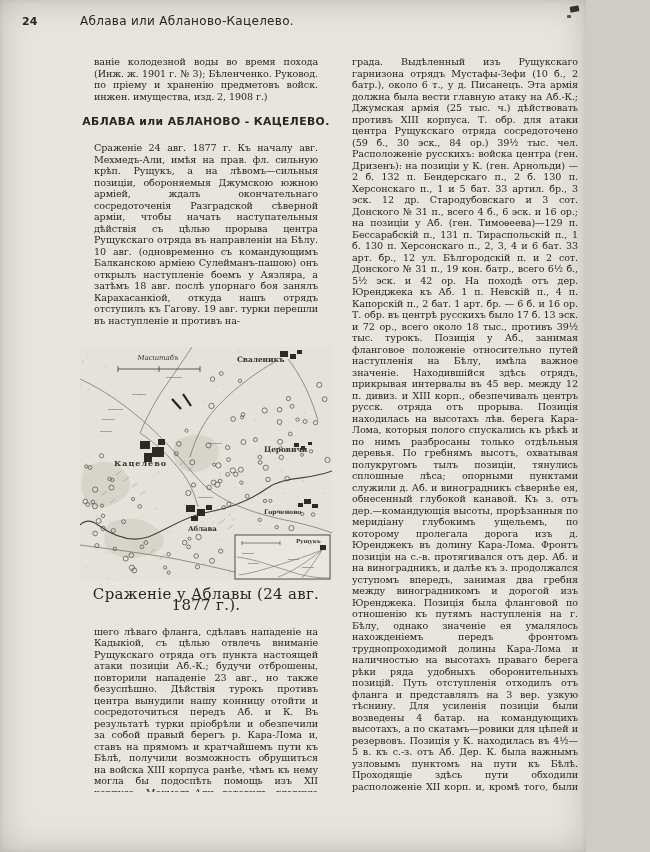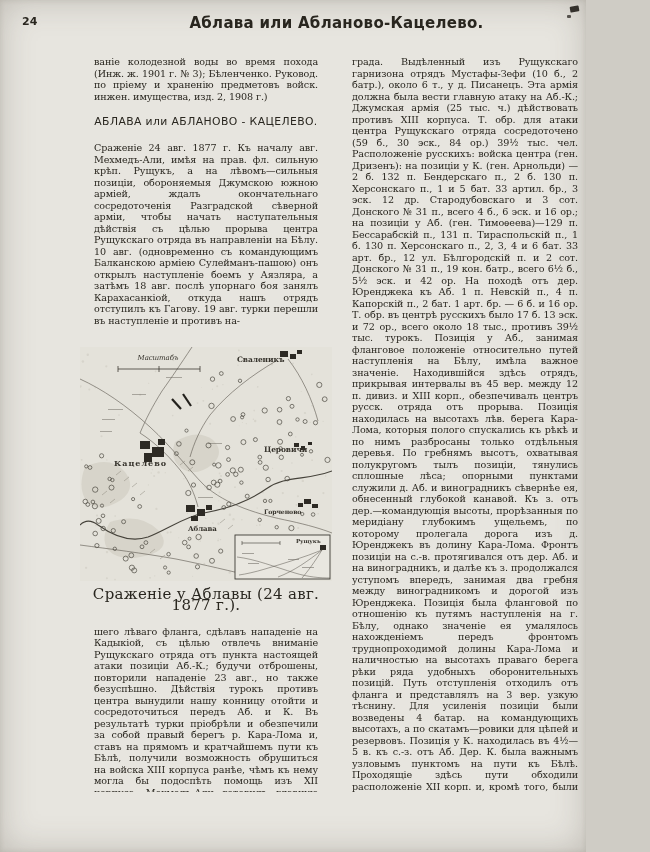--- a/index.html
+++ b/index.html
@@ -5,29 +5,29 @@
   html,body{margin:0;padding:0;}
   body{width:650px;height:852px;background:#cfccc5;}
   .page{
     position:relative;width:586px;height:852px;overflow:hidden;
     background:#e7e5df;
     box-shadow:inset 0 0 34px rgba(85,80,70,.28), inset 0 0 5px rgba(85,80,70,.15);
     font-family:"DejaVu Serif", serif;color:#29261f;
   }
   .pageno{position:absolute;left:22px;top:15px;font-size:11px;font-weight:bold;
     font-family:"DejaVu Sans", sans-serif;}
-  .runhead{position:absolute;left:80px;top:14px;width:513px;text-align:center;
-    font-family:"DejaVu Sans", sans-serif;font-weight:bold;font-size:15px;letter-spacing:.3px;}
+  .runhead{position:absolute;left:80px;top:14px;width:513px;text-align:left;
+    font-family:"DejaVu Sans", sans-serif;font-weight:normal;font-size:12px;letter-spacing:.3px;}
   .col{position:absolute;top:42px;height:750px;overflow:hidden;
     font-size:9.6px;line-height:11.5px;text-align:justify;letter-spacing:-.1px;}
   .col-left{left:80px;width:252px;}
   .col-right{left:338px;width:254px;}
   .para{margin:14px;}
   .art-heading{margin:9px 0 8px;text-align:center;font-family:"DejaVu Sans", sans-serif;
-    font-weight:normal;font-size:10.8px;letter-spacing:.4px;line-height:12px;}
+    font-weight:bold;font-size:10.8px;letter-spacing:.4px;line-height:12px;}
   .mapwrap{margin:21px 0 0;width:252px;}
   .map-caption{margin:5px 0 6px;text-align:center;font-size:15px;letter-spacing:.3px;}
   svg text{font-family:"DejaVu Serif", serif;fill:#36332c;}
   .lbl{font-style:italic;}
   .corner-mark{position:absolute;background:#34312c;border-radius:1px;}
   .cm1{right:7px;top:6px;width:9px;height:6px;transform:rotate(-10deg);}
   .cm2{right:15px;top:15px;width:4px;height:3px;opacity:.8;}
 </style>
 </head>
 <body>

